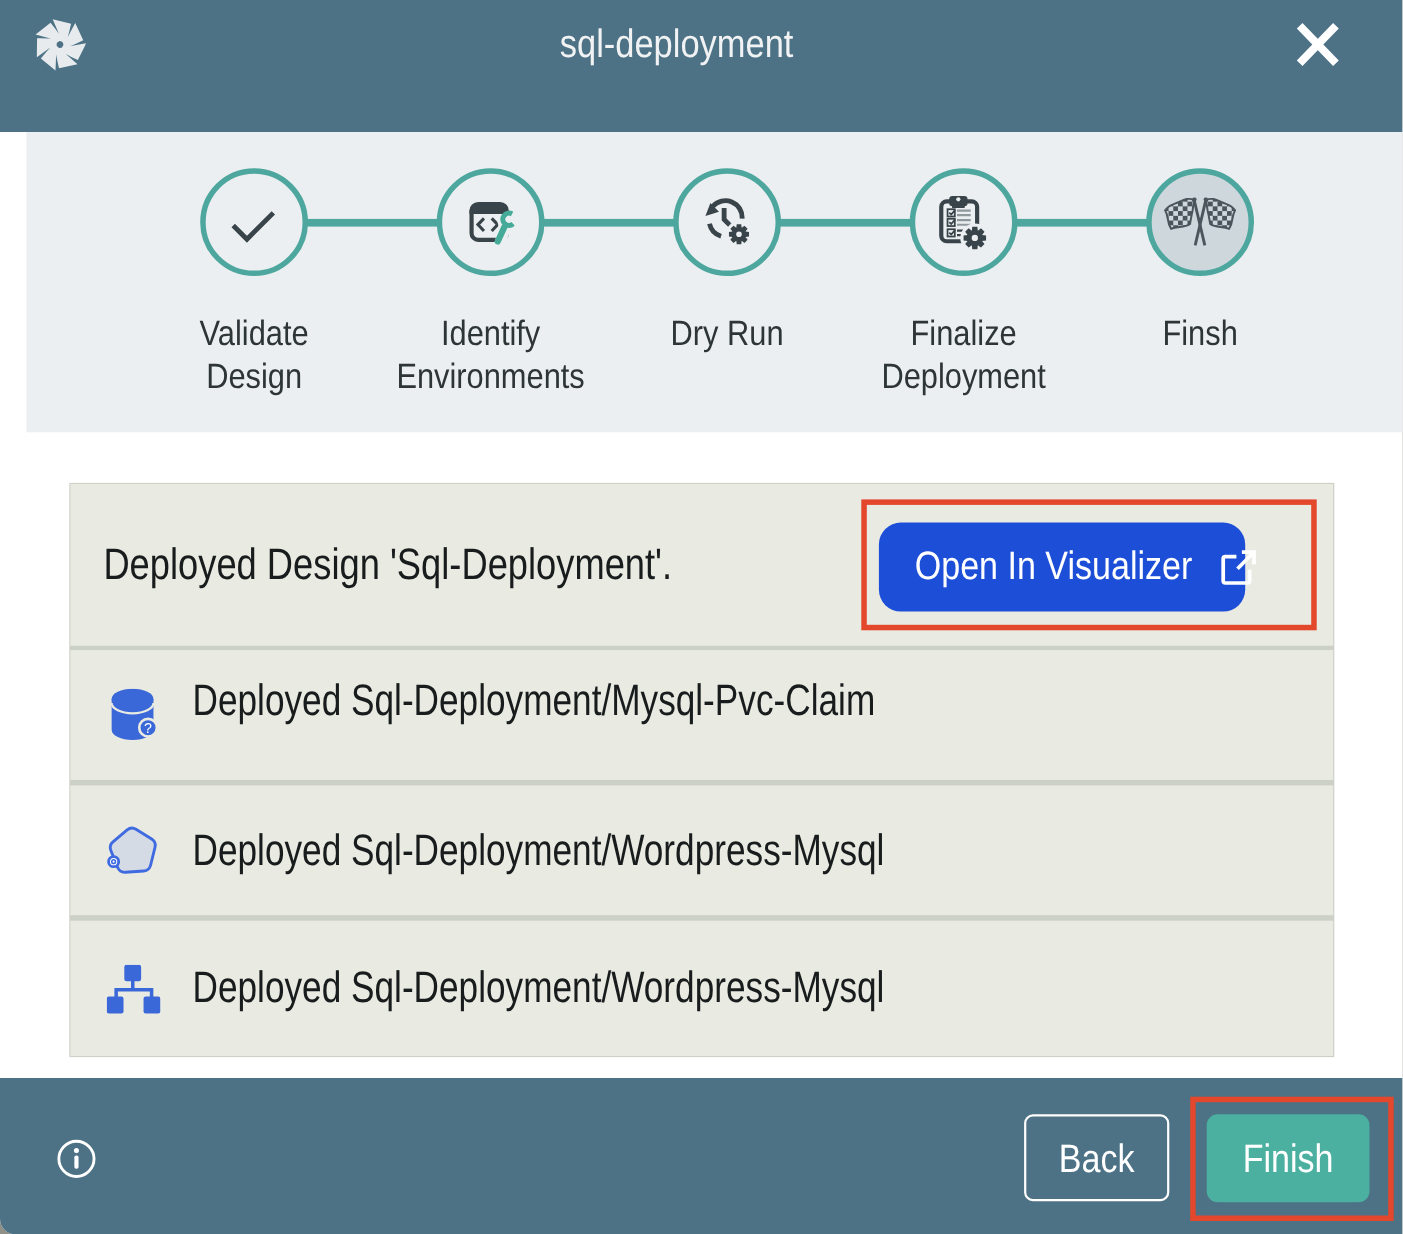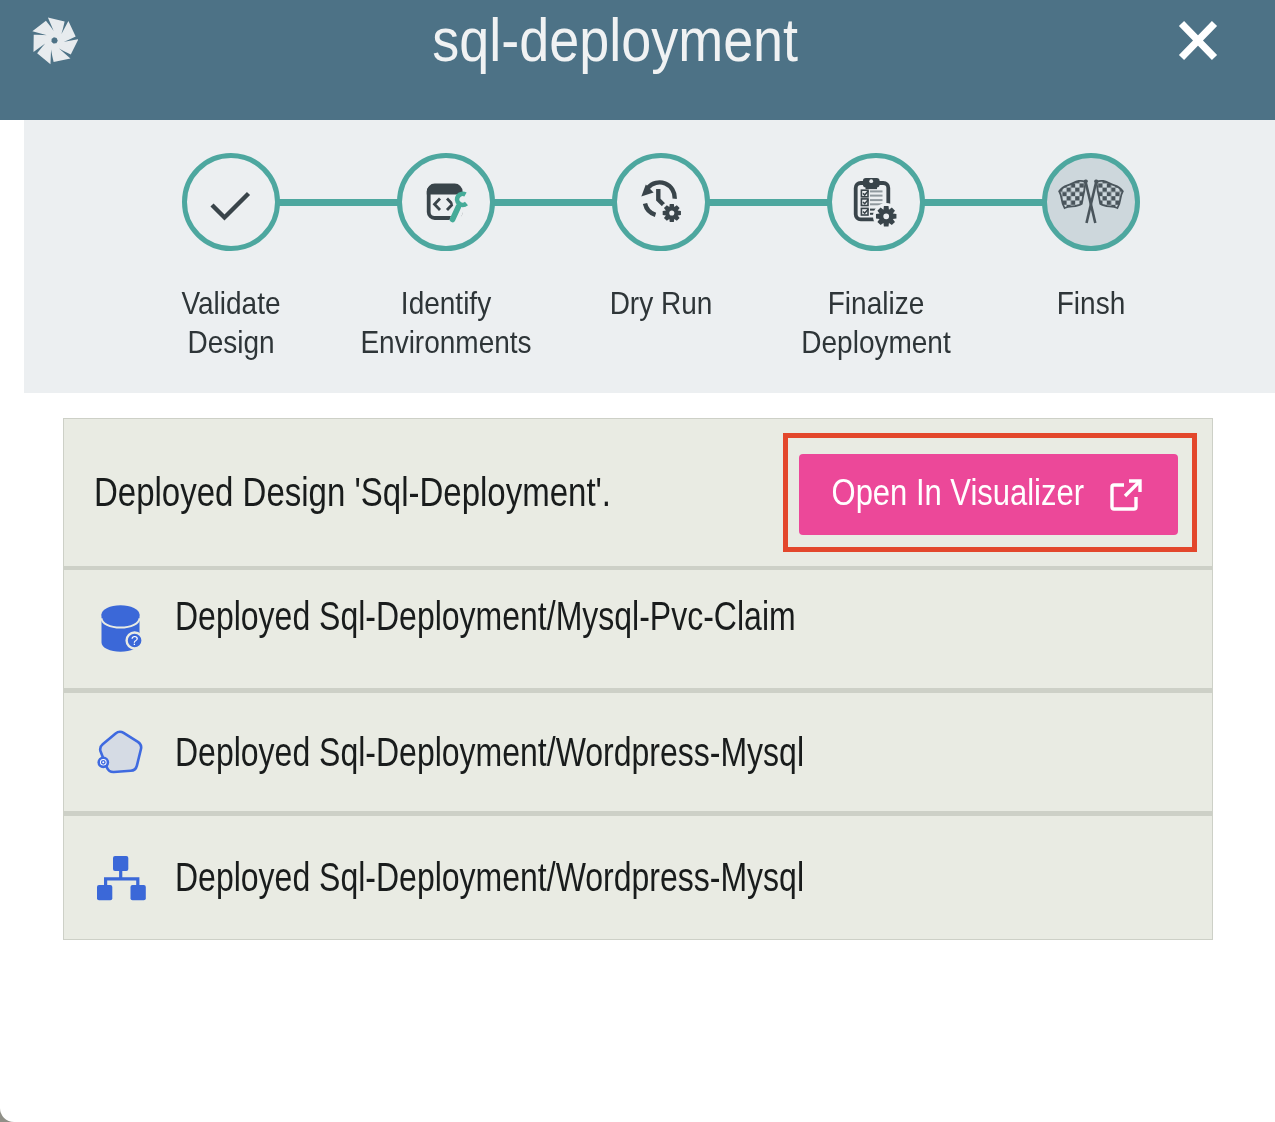--- a/index.html
+++ b/index.html
@@ -2,30 +2,30 @@
 <html><head>
 <meta charset="utf-8">
 <style>
   html,body{margin:0;padding:0;}
   body{width:1275px;height:1122px;overflow:hidden;background:#909088;}
   *{box-sizing:border-box;font-family:"Liberation Sans",sans-serif;}
   #page{position:absolute;left:0;top:0;width:1275px;height:1122px;background:#fff;border-bottom-left-radius:14px;overflow:hidden;}
   .abs{position:absolute;}
   
   #header{left:0;top:0;width:1275px;height:120px;background:#4d7286;}
-  #title{left:0;top:17px;width:1231px;text-align:center;font-size:62px;line-height:46px;color:#f0f2f3;}
+  #title{left:0;top:17px;width:1231px;text-align:center;font-size:36px;line-height:46px;color:#f0f2f3;}
   #title span{display:inline-block;transform:scaleX(0.87);}
   
   #stepper{left:0;top:120px;width:1275px;height:273px;background:#eceff1;margin-left:24px;}
   .connector{top:78.5px;height:7px;background:#4da79f;}
   .circle{top:33px;width:98px;height:98px;border-radius:50%;border:5.5px solid #4da79f;background:#eceff1;display:flex;align-items:center;justify-content:center;}
   .circle.done{background:#cdd7dc;}
   .steplabel{top:164px;width:300px;text-align:center;font-size:32px;line-height:39px;color:#2e3538;transform:scaleX(0.875);}
   
-  #rows{left:63px;top:418px;width:1150px;height:522px;background:#cdd0c7;}
+  #rows{left:63px;top:439px;width:1150px;height:522px;background:#cdd0c7;}
   .row{left:1px;width:1148px;background:#e9ebe3;}
   .rowtext{font-size:40px;color:#191c1c;}
   .rowtext span{display:inline-block;transform:scaleX(0.8);transform-origin:left center;white-space:nowrap;}
   
   #footer{left:0;top:980px;width:1275px;height:142px;background:#4d7286;}
   .btn{display:flex;align-items:center;justify-content:center;color:#fff;}
 </style>
 </head>
 <body>
 <div id="page">
@@ -129,21 +129,21 @@
     <div class="abs steplabel" style="left:917px;">Finsh</div>
   </div>
 
   <div class="abs" id="rows">
 <div class="abs row" style="top:1px;height:147px;">
     <div class="abs rowtext" style="left:30px;top:0;height:147px;display:flex;align-items:center;">
           <span style="transform:scaleX(0.825);">Deployed Design 'Sql-Deployment'.</span>
         </div>
   </div>
   <div class="abs" style="left:720px;top:15px;width:414px;height:119px;border:5px solid #e3472c;"></div>
-  <div class="abs" style="left:736px;top:36px;width:379px;height:81px;background:#ec4899;border-radius:4px;">
+  <div class="abs" style="left:736px;top:36px;width:333px;height:81px;background:#1d4ed8;border-radius:20px;">
     <div class="abs" style="left:12px;top:-2px;width:293px;height:81px;display:flex;align-items:center;color:#fff;font-size:36px;">
           <span style="display:inline-block;transform:scaleX(0.86);white-space:nowrap;">Open In Visualizer</span>
         </div>
     <svg class="abs" style="left:309px;top:23px;" width="36" height="36" viewBox="0 0 36 36">
       <path d="M28 20 L28 30 Q28 32 26 32 L6 32 Q4 32 4 30 L4 10 Q4 8 6 8 L16 8" stroke="#fff" stroke-width="3.4" fill="none"></path>
       <path d="M21 4 L32 4 L32 15" stroke="#fff" stroke-width="3.4" fill="none"></path>
       <path d="M31 5 L17 19" stroke="#fff" stroke-width="3.4"></path>
     </svg>
   </div>
 
@@ -177,13 +177,27 @@
 <rect x="0" y="29" width="15.3" height="15.3" rx="2"></rect>
 <rect x="33.5" y="29" width="15.3" height="15.3" rx="2"></rect>
 </g>
 </svg></div>
     <div class="abs rowtext" style="left:111px;top:0;height:123px;display:flex;align-items:center;">
           <span>Deployed Sql-Deployment/Wordpress-Mysql</span>
         </div>
   </div>
   </div>
 
+  <div class="abs" id="footer">
+    <svg class="abs" style="left:51px;top:55px;" width="37" height="37" viewBox="0 0 37 37">
+      <circle cx="18.5" cy="18.5" r="16" stroke="#fff" stroke-width="2.6" fill="none"></circle>
+      <circle cx="18.5" cy="11" r="2.3" fill="#fff"></circle>
+      <rect x="16.6" y="15.5" width="3.8" height="12" rx="1.6" fill="#fff"></rect>
+    </svg>
+    <div class="abs btn" style="left:931px;top:33px;width:132px;height:79px;border:2.5px solid #fff;border-radius:8px;font-size:36px;">
+        <span style="display:inline-block;transform:scaleX(0.86);">Back</span>
+      </div>
+    <div class="abs" style="left:1082px;top:17px;width:185px;height:113px;border:5px solid #e3472c;"></div>
+    <div class="abs btn" style="left:1097px;top:33px;width:148px;height:80px;background:#4bb0a0;border-radius:10px;font-size:36px;">
+        <span style="display:inline-block;transform:scaleX(0.86);">Finish</span>
+      </div>
+  </div>
 </div>
 
 </body></html>

